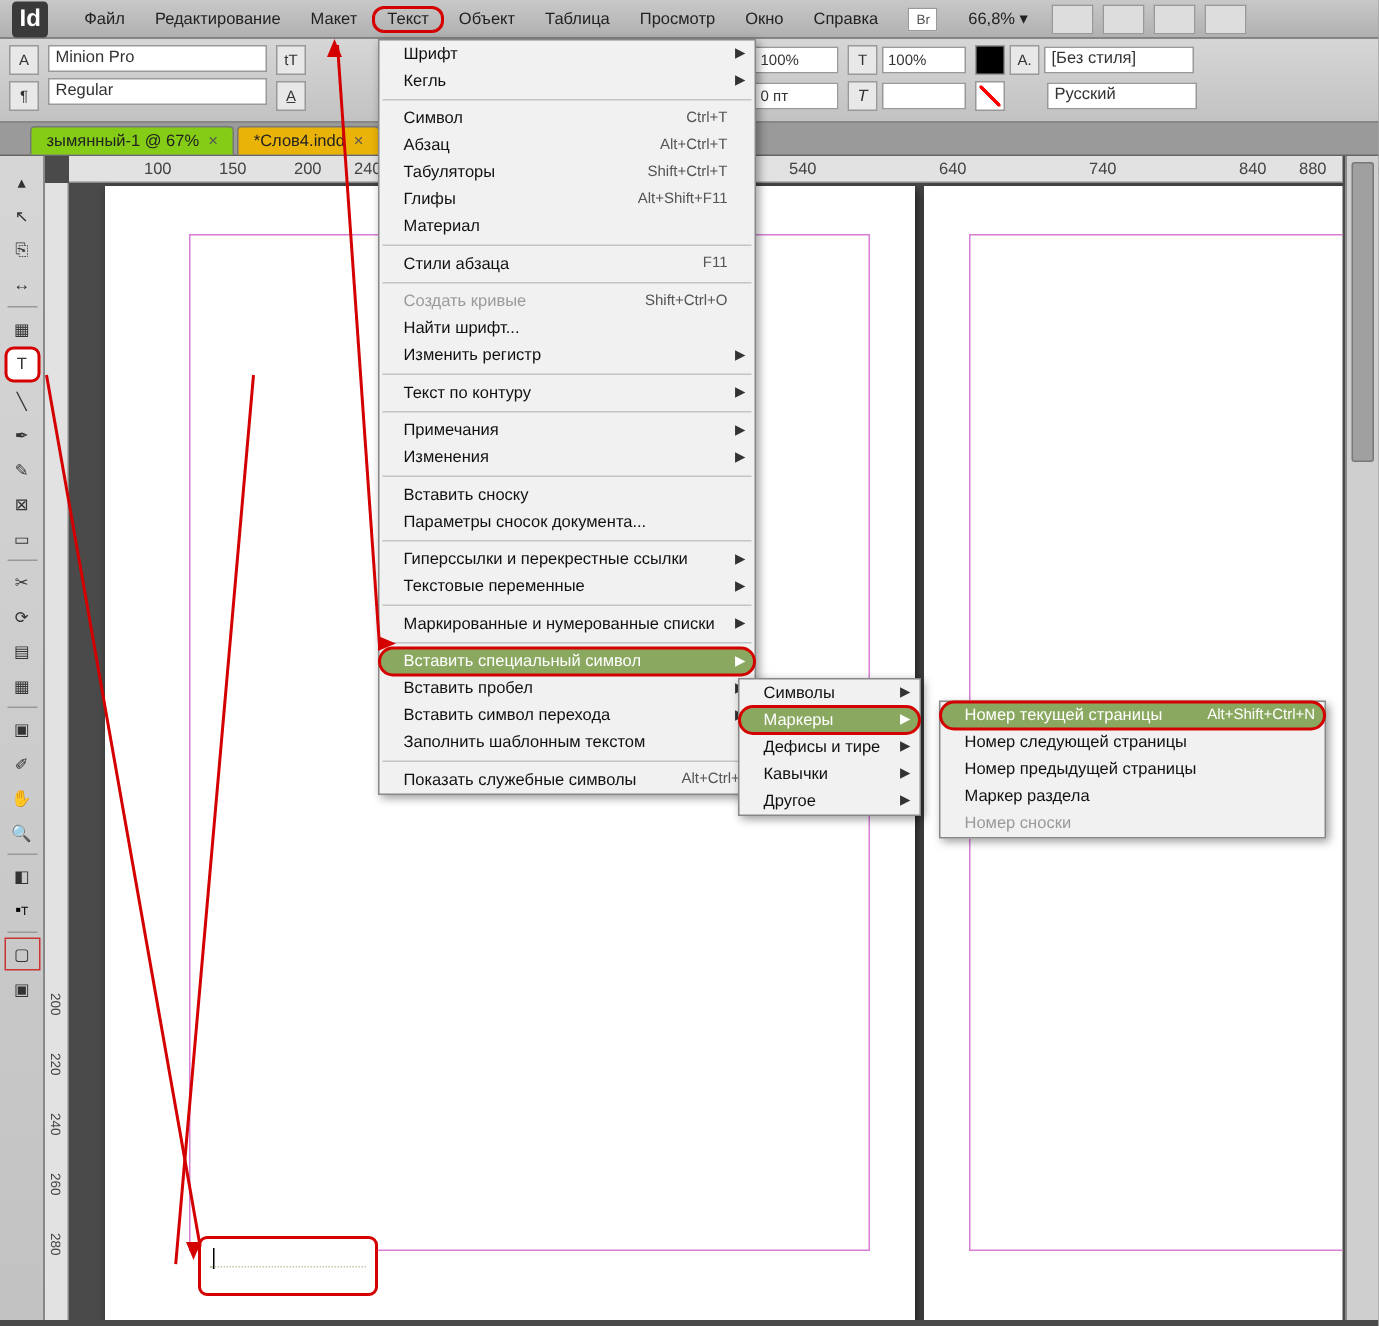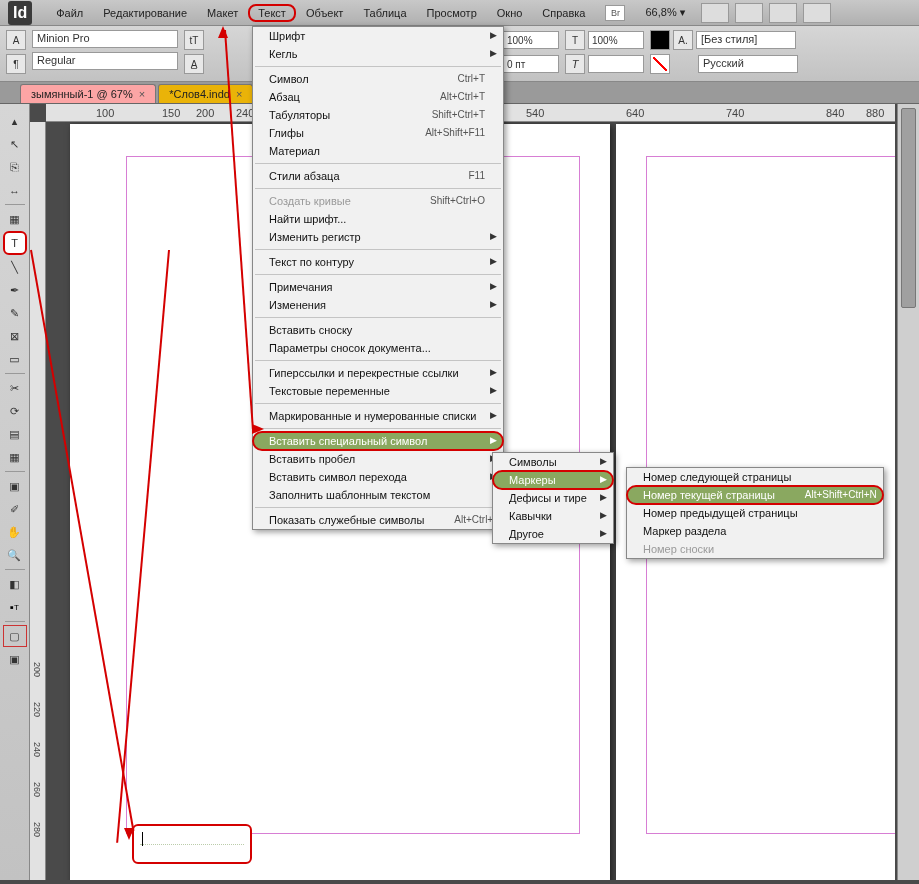--- a/index.html
+++ b/index.html
@@ -15,21 +15,21 @@
   .br-icon { width: 20px; height: 16px; background: #fff; border: 1px solid #999; font-size: 9px; text-align: center; line-height: 14px; color: #555; margin-left: 10px; }
 
   .control-bar { background: linear-gradient(#d6d6d6, #c2c2c2); height: 56px; border-bottom: 1px solid #888; display: flex; align-items: flex-start; padding: 4px 6px; gap: 6px; }
   .ctrl-col { display: flex; flex-direction: column; gap: 4px; }
   .ctrl-icon { width: 20px; height: 20px; background: #e8e8e8; border: 1px solid #999; display:flex; align-items:center; justify-content:center; font-size:10px; color:#333; }
   .font-select { width: 146px; height: 18px; background: #fff; border: 1px solid #999; padding: 1px 4px; font-size: 11px; color: #333; }
   .small-input { width: 56px; height: 18px; background: #fff; border: 1px solid #999; font-size: 10px; padding: 1px 3px; color: #333; }
   .ctrl-group { display:flex; align-items:center; gap:3px; }
 
   .tabs-row { background: #9a9a9a; height: 22px; display: flex; align-items: flex-end; padding-left: 20px; border-bottom: 1px solid #666; }
-  .doc-tab { background: #fca5a5; padding: 3px 10px; border: 1px solid #777; border-bottom: none; font-size: 10px; color: #222; margin-right: 2px; border-radius: 3px 3px 0 0; }
+  .doc-tab { background: #84cc16; padding: 3px 10px; border: 1px solid #777; border-bottom: none; font-size: 10px; color: #222; margin-right: 2px; border-radius: 3px 3px 0 0; }
   .doc-tab.active { background: #eab308; margin-top: 41px; }
   .tab-close { margin-left: 6px; color: #555; }
   .ruler-h { position: absolute; top: 104px; left: 46px; right: 24px; height: 18px; background: #e2e2e2; border-bottom: 1px solid #888; font-size: 9px; color: #444; }
   .ruler-h span { position: absolute; top: 3px; }
   .ruler-v { position: absolute; top: 122px; left: 30px; width: 16px; bottom: 4px; background: #e2e2e2; border-right: 1px solid #888; }
   .ruler-v span { position:absolute; font-size:9px; color:#444; writing-mode: vertical-lr; left:2px; }
 
   .canvas { position: absolute; top: 122px; left: 46px; right: 24px; bottom: 4px; background: #4a4a4a; overflow: hidden; }
   .page { position: absolute; background: #fff; box-shadow: 2px 2px 6px rgba(0,0,0,0.6); }
   .page-left { left: 24px; top: 2px; width: 540px; height: 760px; }
@@ -180,21 +180,21 @@
   <div class="tool-sep"></div>
   <div class="tool">◧</div>
   <div class="tool" style="color:#000">▪<span style="font-size:8px">T</span></div>
   <div class="tool-sep"></div>
   <div class="tool" style="border:1px solid #c33">▢</div>
   <div class="tool">▣</div>
 </div>
 
 <div class="ruler-h">
   <span style="left:50px">100</span>
-  <span style="left:116px">150</span>
+  <span style="left:100px">150</span>
   <span style="left:150px">200</span>
   <span style="left:190px">240</span>
   <span style="left:480px">540</span>
   <span style="left:580px">640</span>
   <span style="left:680px">740</span>
   <span style="left:780px">840</span>
   <span style="left:820px">880</span>
   <span style="left:855px">920</span>
 </div>
 <div class="ruler-v">
@@ -343,26 +343,26 @@
       <span>Кавычки</span>
       <span class="arrow">▶</span>
     </div>
   <div class="menu-row">
       <span>Другое</span>
       <span class="arrow">▶</span>
     </div>
 </div>
 
 <div class="menu menu3">
-  <div class="menu-row">
-      <span>Номер следующей страницы</span>
-    </div>
   <div class="menu-row sel red-ring">
       <span>Номер текущей страницы</span>
       <span class="sc">Alt+Shift+Ctrl+N</span>
+    </div>
+  <div class="menu-row">
+      <span>Номер следующей страницы</span>
     </div>
   <div class="menu-row">
       <span>Номер предыдущей страницы</span>
     </div>
   <div class="menu-row">
       <span>Маркер раздела</span>
     </div>
   <div class="menu-row disabled">
       <span>Номер сноски</span>
     </div>

